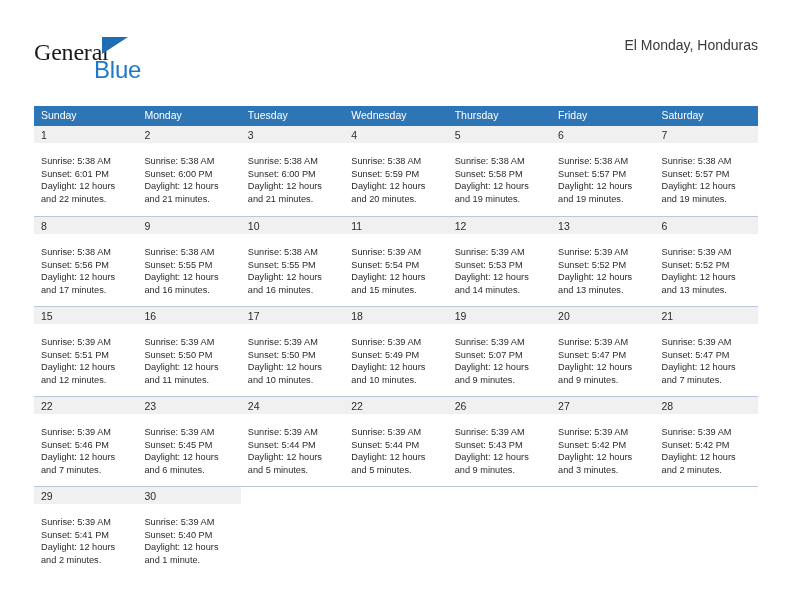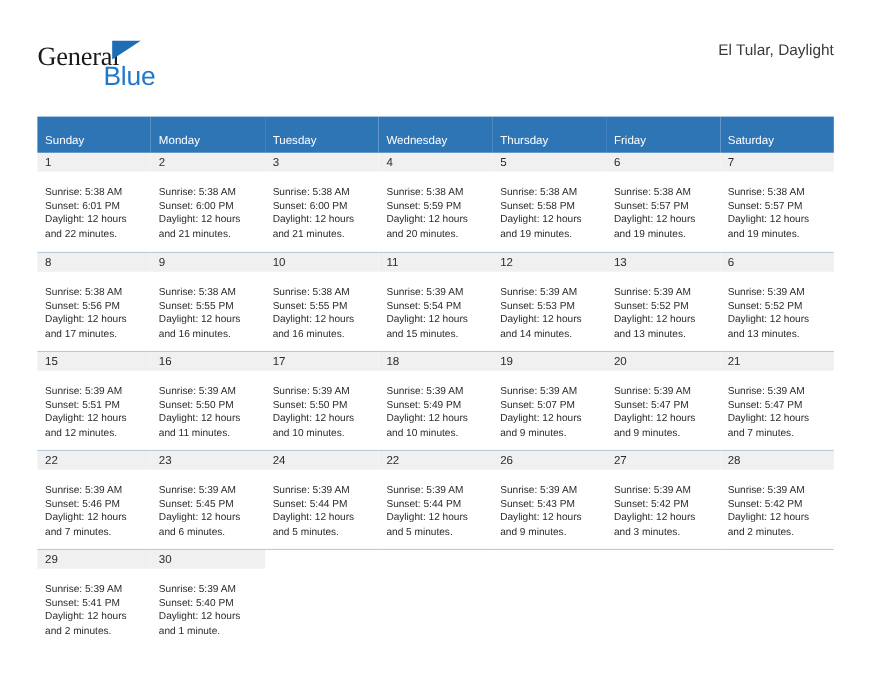--- a/index.html
+++ b/index.html
@@ -81,21 +81,21 @@
     width: 724px;
     border-collapse: collapse;
     table-layout: fixed;
   }
   .calendar th {
     background: #2e75b6;
     color: #ffffff;
     font-size: 10.5px;
     font-weight: normal;
     text-align: left;
-    padding: 16px 0 5px 7px;
+    padding: 3px 0 5px 7px;
     height: 20px;
     border: none;
   }
   .calendar td {
     vertical-align: top;
     padding: 0;
     border: none;
     width: 103.42px;
     height: 90px;
     background: #ffffff;
@@ -130,21 +130,21 @@
 
   <div class="header">
 
     <div class="brand">
       <span class="brand-general">General</span>
       <span class="brand-triangle"></span>
       <span class="brand-blue">Blue</span>
     </div>
 
     <div class="title-block">
-      <p class="cal-subtitle">El Tular, Daylight</p>
+      <p class="cal-subtitle">El Monday, Honduras</p>
     </div>
 
   </div>
 
   <table class="calendar">
     <thead>
       <tr>
         <th>Sunday</th>
         <th>Monday</th>
         <th>Tuesday</th>

